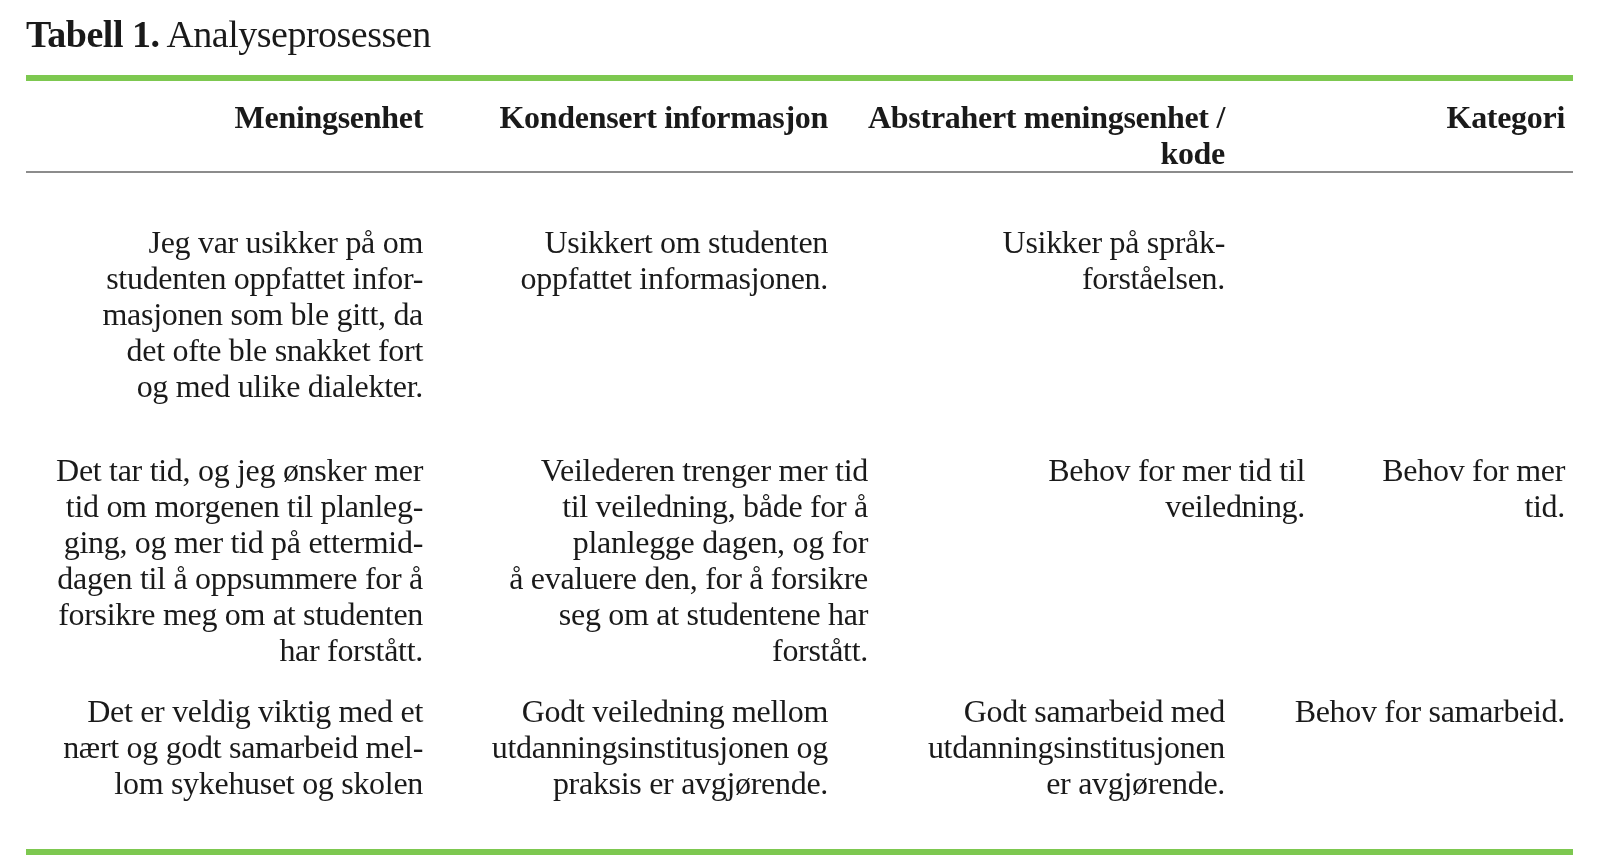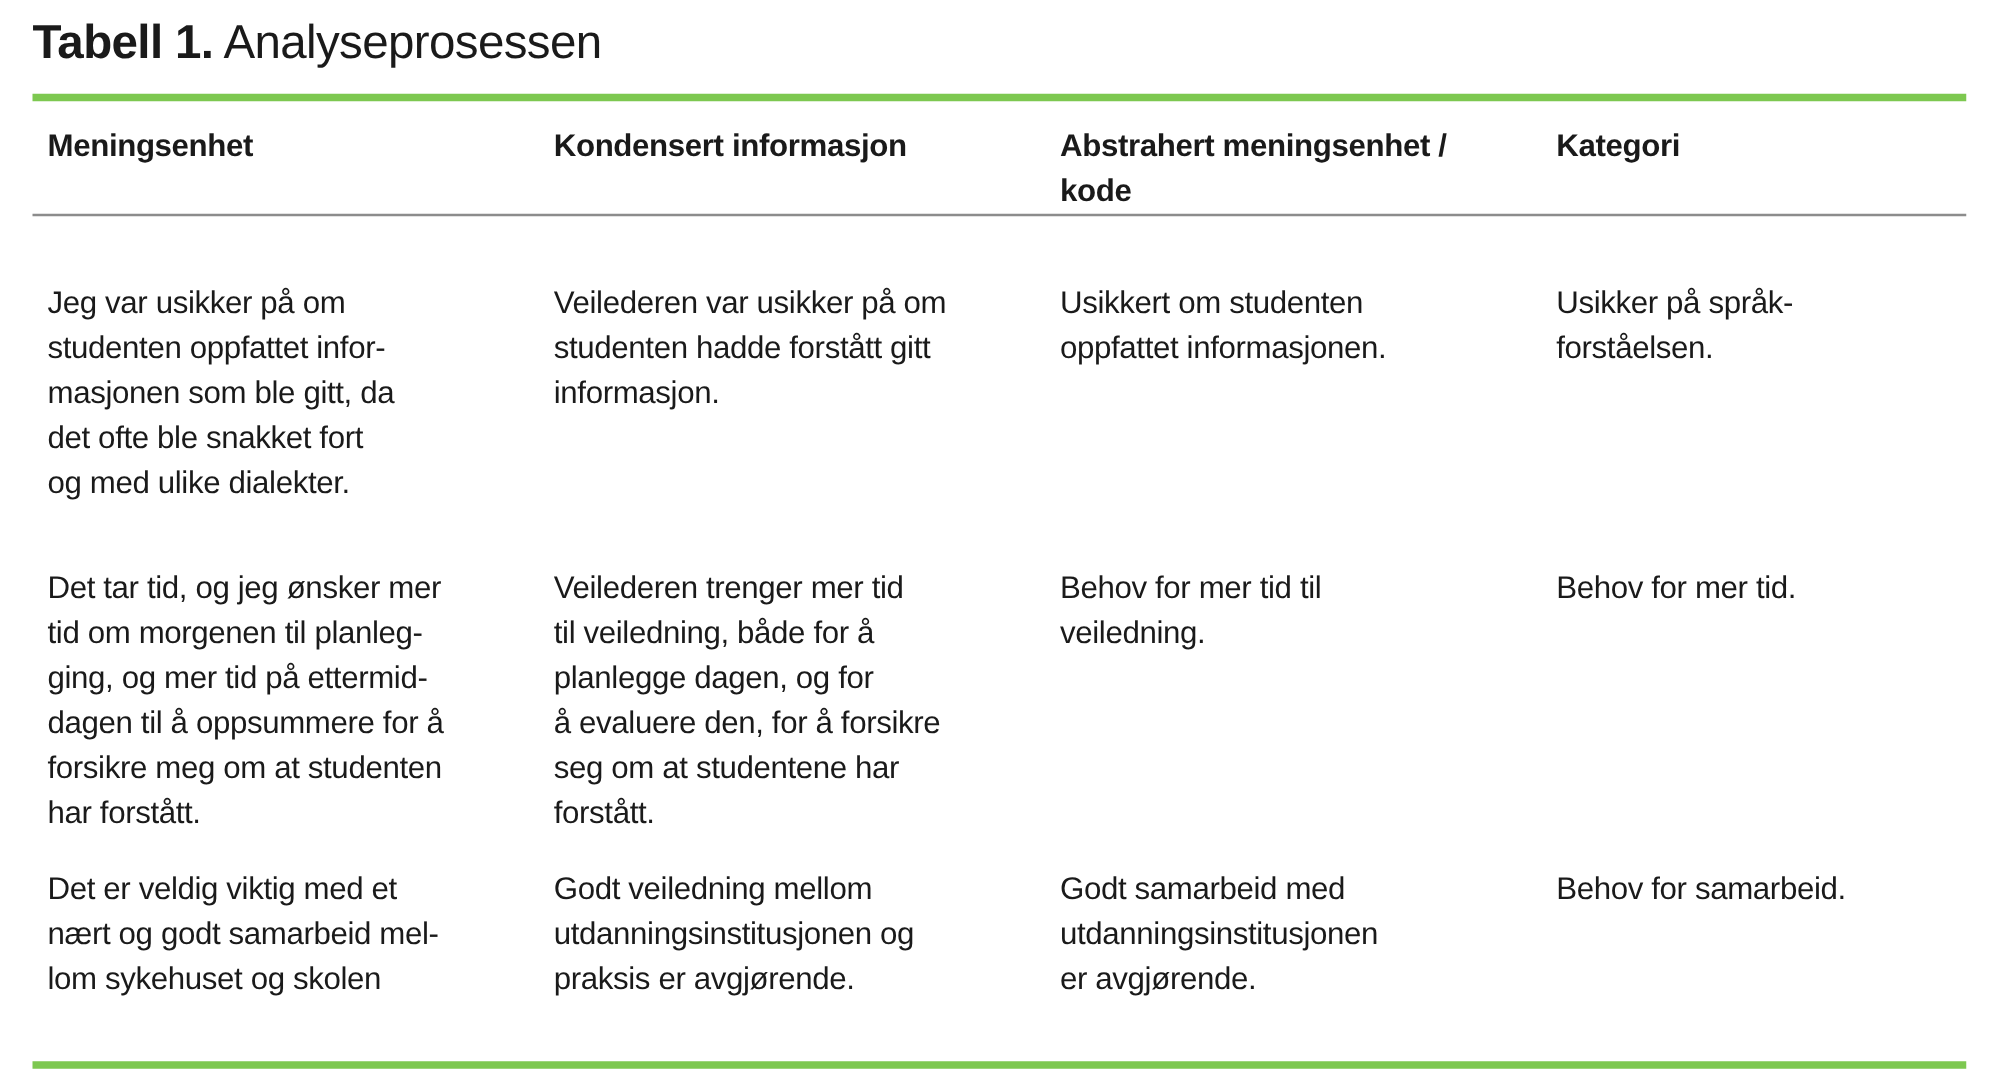--- a/index.html
+++ b/index.html
@@ -13,20 +13,21 @@
     height: 858px;
     overflow: hidden;
     font-family: "Liberation Sans", sans-serif;
     color: #1a1a1a;
   }
   .page {
     box-sizing: border-box;
     width: 1600px;
     height: 858px;
     padding: 10px 27px 0 26px;
+    font-family: Liberation Serif, serif;
   }
   .title {
     margin: 0;
     font-size: 38px;
     line-height: 48px;
     font-weight: 400;
     letter-spacing: -0.5px;
     color: #1a1a1a;
   }
   .title .title-bold {
@@ -47,33 +48,34 @@
     background: #8c8c8c;
   }
   .grid {
     display: grid;
     grid-template-columns: 405px 405px 397px auto;
   }
   .cell {
     box-sizing: border-box;
     padding-left: 12px;
     padding-right: 8px;
-    font-size: 25px;
+    font-size: 32px;
     line-height: 36px;
     letter-spacing: -0.3px;
     white-space: pre-line;
+    text-align: right;
   }
   .header-row {
     padding-top: 18px;
   }
   .header-row .cell {
     font-weight: 700;
   }
   .row-1 { padding-top: 15px; margin-top: 36px; }
-  .row-2 { margin-top: 48px; }
+  .row-2 { margin-top: 48px; gap: 40px; }
   .row-3 { margin-top: 25px; }
 </style>
 </head>
 <body>
 
 <div class="page">
 
   <h1 class="title"><span class="title-bold">Tabell 1.</span><span> Analyseprosessen</span></h1>
 
   <div class="rule rule-green rule-top"></div>
@@ -87,23 +89,20 @@
   </div>
 
   <div class="rule rule-gray"></div>
 
   <div class="grid body-row row-1">
     <div class="cell">Jeg var usikker på om
 studenten oppfattet infor-
 masjonen som ble gitt, da
 det ofte ble snakket fort
 og med ulike dialekter.</div>
-    <div class="cell">Veilederen var usikker på om
-studenten hadde forstått gitt
-informasjon.</div>
     <div class="cell">Usikkert om studenten
 oppfattet informasjonen.</div>
     <div class="cell">Usikker på språk-
 forståelsen.</div>
   </div>
 
   <div class="grid body-row row-2">
     <div class="cell">Det tar tid, og jeg ønsker mer
 tid om morgenen til planleg-
 ging, og mer tid på ettermid-

